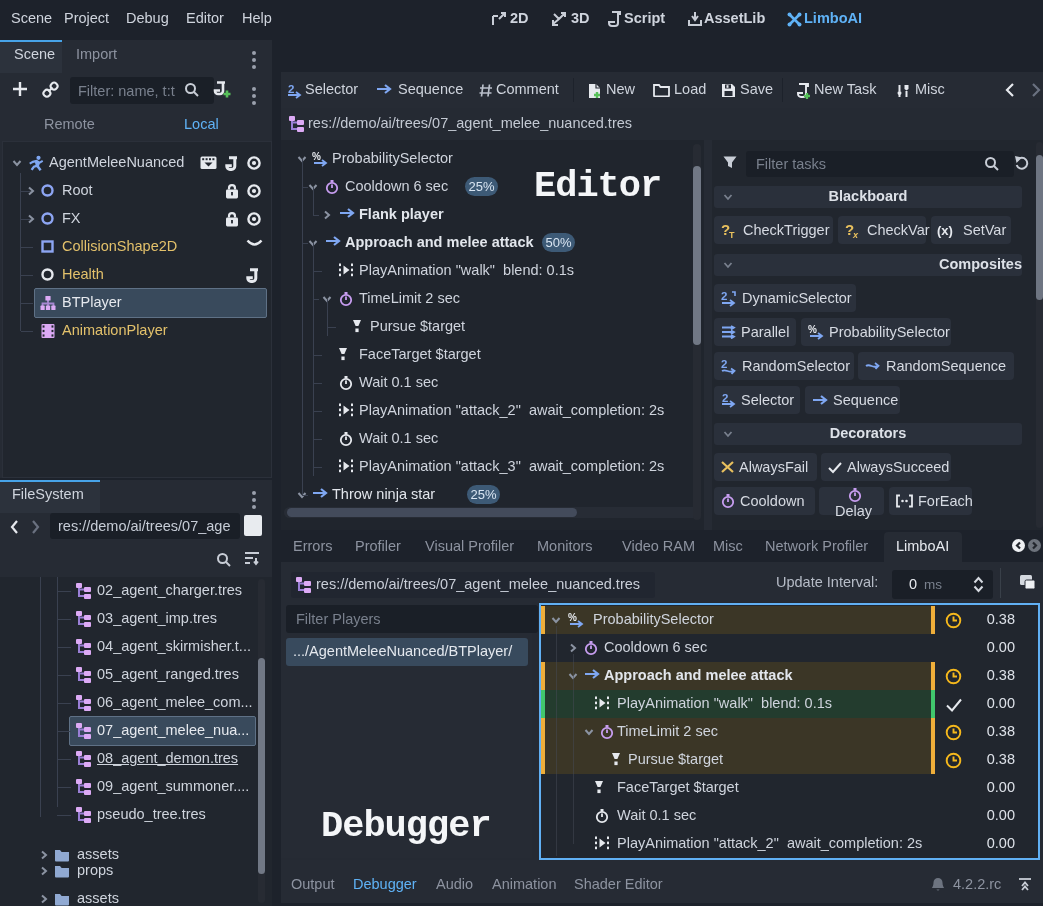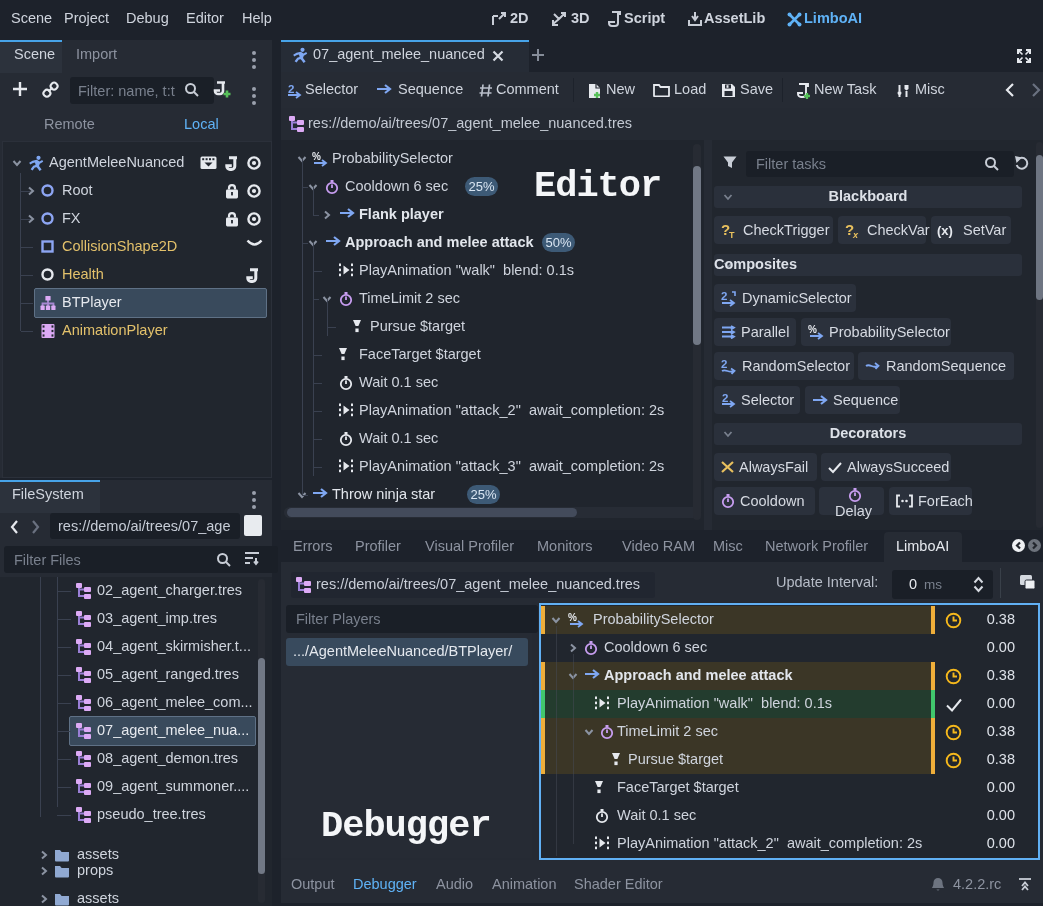--- a/index.html
+++ b/index.html
@@ -281,21 +281,20 @@
           <path d="M9 3 L4 9 L9 15" stroke="#e6e9ee" stroke-width="2.2" fill="none"></path>
         </svg>
       </i>
     <i class="ic abs" style="left:28px;top:38px;">
         <svg width="14" height="18" viewBox="0 0 14 18">
           <path d="M5 3 L10 9 L5 15" stroke="#6a7180" stroke-width="2.2" fill="none"></path>
         </svg>
       </i>
     <div class="inp" style="left:50px;top:33px;width:182px;height:26px;padding-left:8px;color:#c6ccd6;overflow:hidden;">res://demo/ai/trees/07_age</div>
     <div class="abs" style="left:244px;top:35px;width:18px;height:21px;background:#e8ebef;border-radius:2px;"></div>
-    <div class="inp" style="left:4px;top:66px;width:264px;height:27px;padding-left:10px;">Filter Files</div>
     <i class="ic abs" style="left:216px;top:72px;">
         <svg width="16" height="16" viewBox="0 0 16 16">
           <circle cx="6.5" cy="6.5" r="4.5" stroke="#c8cdd6" stroke-width="2" fill="none"></circle>
           <path d="M10 10 L14 14" stroke="#c8cdd6" stroke-width="2"></path>
         </svg>
       </i>
     <i class="ic abs" style="left:243px;top:70px;">
         <svg width="18" height="16" viewBox="0 0 18 16">
           <g stroke="#c8cdd6" stroke-width="2">
             <path d="M2 3 H16"></path>
@@ -398,21 +397,21 @@
           <span style="position:absolute;left:75px;top:5px;">
             <svg width="17" height="17" viewBox="0 0 17 17">
               <g>
                 <rect x="1" y="1" width="6" height="5" rx="1" fill="#dcaaf5"></rect>
                 <rect x="9" y="5" width="7" height="5" rx="1" fill="#dcaaf5"></rect>
                 <rect x="9" y="12" width="7" height="5" rx="1" fill="#dcaaf5"></rect>
                 <path d="M4 6 V14 H9 M4 7.5 H9" stroke="#9a7fd6" stroke-width="2" fill="none"></path>
               </g>
             </svg>
           </span>
-          <span style="position:absolute;left:97px;top:5px;color:#cfd4dd;">08_agent_demon.tres</span>
+          <span style="position:absolute;left:97px;top:5px;color:#cfd4dd;text-decoration:underline;">08_agent_demon.tres</span>
         </div>
         <div style="position:absolute;left:57px;top:210px;width:14px;height:1px;background:#3a4150;"></div>
         <div style="position:absolute;left:0;top:196px;width:268px;height:28px;">
           <span style="position:absolute;left:75px;top:5px;">
             <svg width="17" height="17" viewBox="0 0 17 17">
               <g>
                 <rect x="1" y="1" width="6" height="5" rx="1" fill="#dcaaf5"></rect>
                 <rect x="9" y="5" width="7" height="5" rx="1" fill="#dcaaf5"></rect>
                 <rect x="9" y="12" width="7" height="5" rx="1" fill="#dcaaf5"></rect>
                 <path d="M4 6 V14 H9 M4 7.5 H9" stroke="#9a7fd6" stroke-width="2" fill="none"></path>
@@ -472,50 +471,20 @@
               <path d="M1 2 h5 l1.6 2 H15 a0 0 0 0 1 0 0 v8.5 a1 1 0 0 1 -1 1 H2 a1 1 0 0 1 -1 -1z" fill="#90a9d2"></path>
             </svg>
           </span>
           <span style="position:absolute;left:77px;top:5px;">assets</span>
         </div>
         <div style="position:absolute;left:258px;top:2px;width:7px;height:324px;background:#272b33;border-radius:4px;"></div>
         <div style="position:absolute;left:258px;top:81px;width:7px;height:216px;background:#717885;border-radius:4px;"></div>
       </div>
   </div>
 
-  <div class="abs" style="left:281px;top:40px;width:762px;height:32px;background:#1d222b;">
-    <div class="abs" style="left:0;top:0;width:248px;height:30px;background:#262c36;border-top:2px solid #47a3e8;"></div>
-    <i class="ic abs" style="left:11px;top:7px;">
-        <svg width="17" height="17" viewBox="0 0 17 17">
-          <g fill="#7fa7f2">
-            <circle cx="10.5" cy="2.8" r="2.1"></circle>
-            <path d="M4.5 5.8 L8.8 4.8 L11.6 6.4 L14.2 5 L15.2 6.8 L11.8 8.8 L11 11 L13.6 14.6 L11.6 16 L8.8 12.2 L6.8 12.6 L4.6 15.6 L2.6 14.2 L5.2 10.8 L7.6 10 L7 7.6 L5 8 L2.2 9.6 L1.2 7.8z"></path>
-          </g>
-        </svg>
-      </i>
-    <div class="abs" style="left:32px;top:6px;">07_agent_melee_nuanced</div>
-    <i class="ic abs" style="left:210px;top:9px;">
-        <svg width="14" height="14" viewBox="0 0 14 14">
-          <path d="M2.5 2.5 L11.5 11.5 M11.5 2.5 L2.5 11.5" stroke="#d5dae2" stroke-width="2.2" fill="none"></path>
-        </svg>
-      </i>
-    <i class="ic abs" style="left:249px;top:7px;">
-        <svg width="16" height="16" viewBox="0 0 16 16">
-          <path d="M8 2 V14 M2 8 H14" stroke="#858c98" stroke-width="2"></path>
-        </svg>
-      </i>
-    <i class="ic abs" style="left:735px;top:8px;">
-        <svg width="16" height="16" viewBox="0 0 16 16">
-          <g stroke="#e6e9ee" stroke-width="2" fill="none">
-            <path d="M6 2 H2 V6 M10 2 H14 V6 M2 10 V14 H6 M14 10 V14 H10"></path>
-            <path d="M2 2 L6.5 6.5 M14 2 L9.5 6.5 M2 14 L6.5 9.5 M14 14 L9.5 9.5" stroke-width="1.6"></path>
-          </g>
-        </svg>
-      </i>
-  </div>
 
   <div class="abs" id="toolbar" style="left:281px;top:72px;width:762px;height:36px;background:#262b34;">
       <span style="position:absolute;left:5px;top:11px;">
         <svg width="17" height="16" viewBox="0 0 17 16">
           <text x="2" y="10" font-family="Liberation Sans" font-size="11.5" font-weight="bold" fill="#7fa7f2">2</text>
           <path d="M2 12 H13 M10 9 L14 12 L10 15" stroke="#7fa7f2" stroke-width="1.8" fill="none"></path>
         </svg>
       </span>
       <span style="position:absolute;left:24px;top:9px;">Selector</span>
       <span style="position:absolute;left:94px;top:11px;">
@@ -850,21 +819,21 @@
           </svg>
         </span>
         <span style="margin-left:4px;">SetVar</span>
       </div>
       <div style="position:absolute;left:2px;top:114px;width:308px;height:22px;background:#2a303b;border-radius:3px;"></div>
       <span style="position:absolute;left:10px;top:119px;">
         <svg width="12" height="12" viewBox="0 0 12 12">
           <path d="M2.5 4 L6 8 L9.5 4" stroke="#79808e" stroke-width="1.8" fill="none"></path>
         </svg>
       </span>
-      <div style="position:absolute;left:2px;top:116px;width:308px;text-align:left;font-weight:bold;color:#dde1e8;">Composites</div>
+      <div style="position:absolute;left:2px;top:116px;width:308px;text-align:right;font-weight:bold;color:#dde1e8;">Composites</div>
       <div class="btn" style="left:2px;top:144px;width:142px;height:28px;">
         <span style="margin-left:6px;">
           <svg width="18" height="17" viewBox="0 0 18 17">
             <text x="1" y="10" font-family="Liberation Sans" font-size="11.5" font-weight="bold" fill="#7fa7f2">2</text>
             <path d="M2 13 H13 M10 10 L14 13 L10 16" stroke="#7fa7f2" stroke-width="1.8" fill="none"></path>
             <path d="M12 2 L15 2 L15 6" stroke="#7fa7f2" stroke-width="1.6" fill="none"></path>
           </svg>
         </span>
         <span style="margin-left:4px;">DynamicSelector</span>
       </div>

